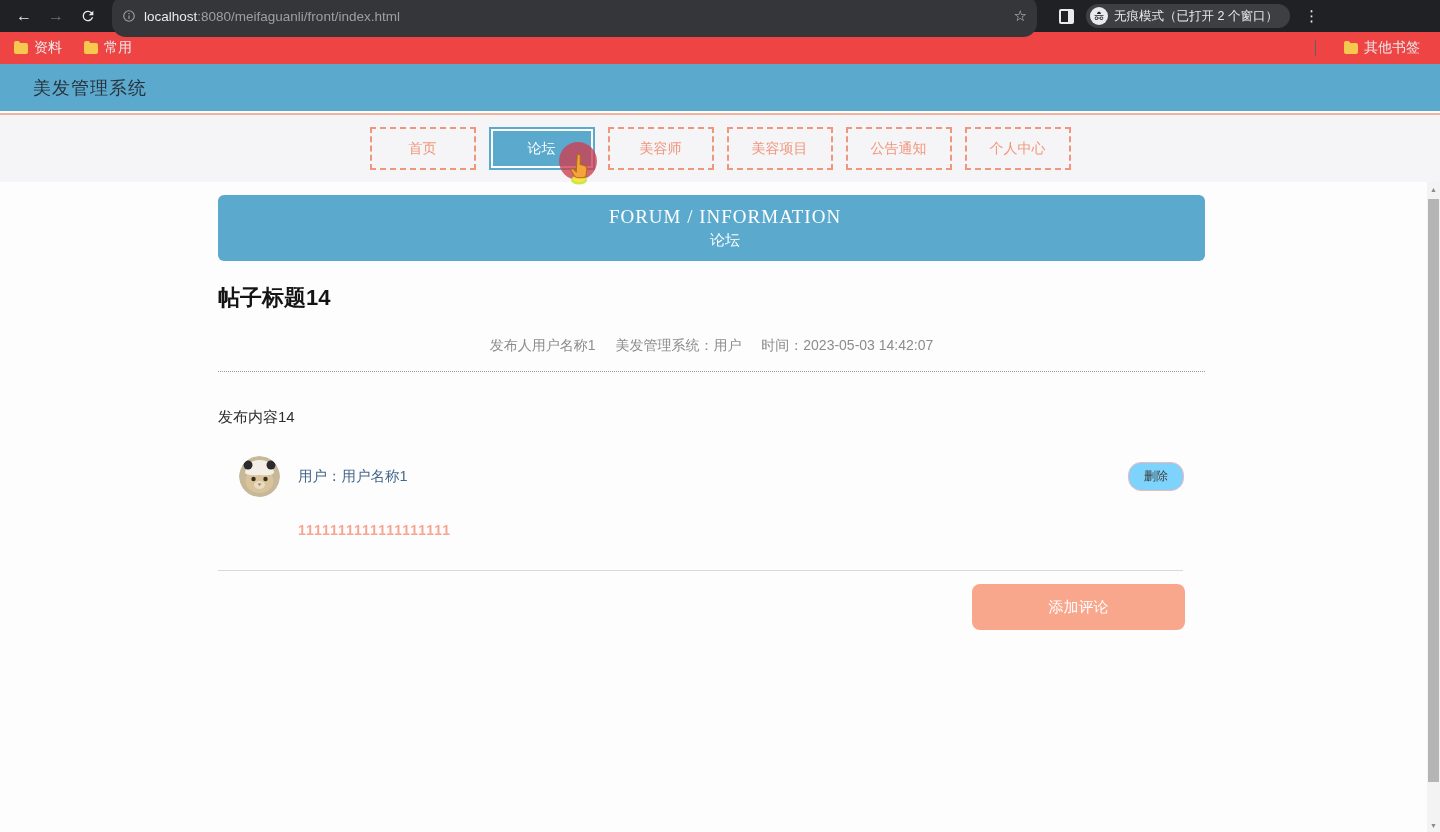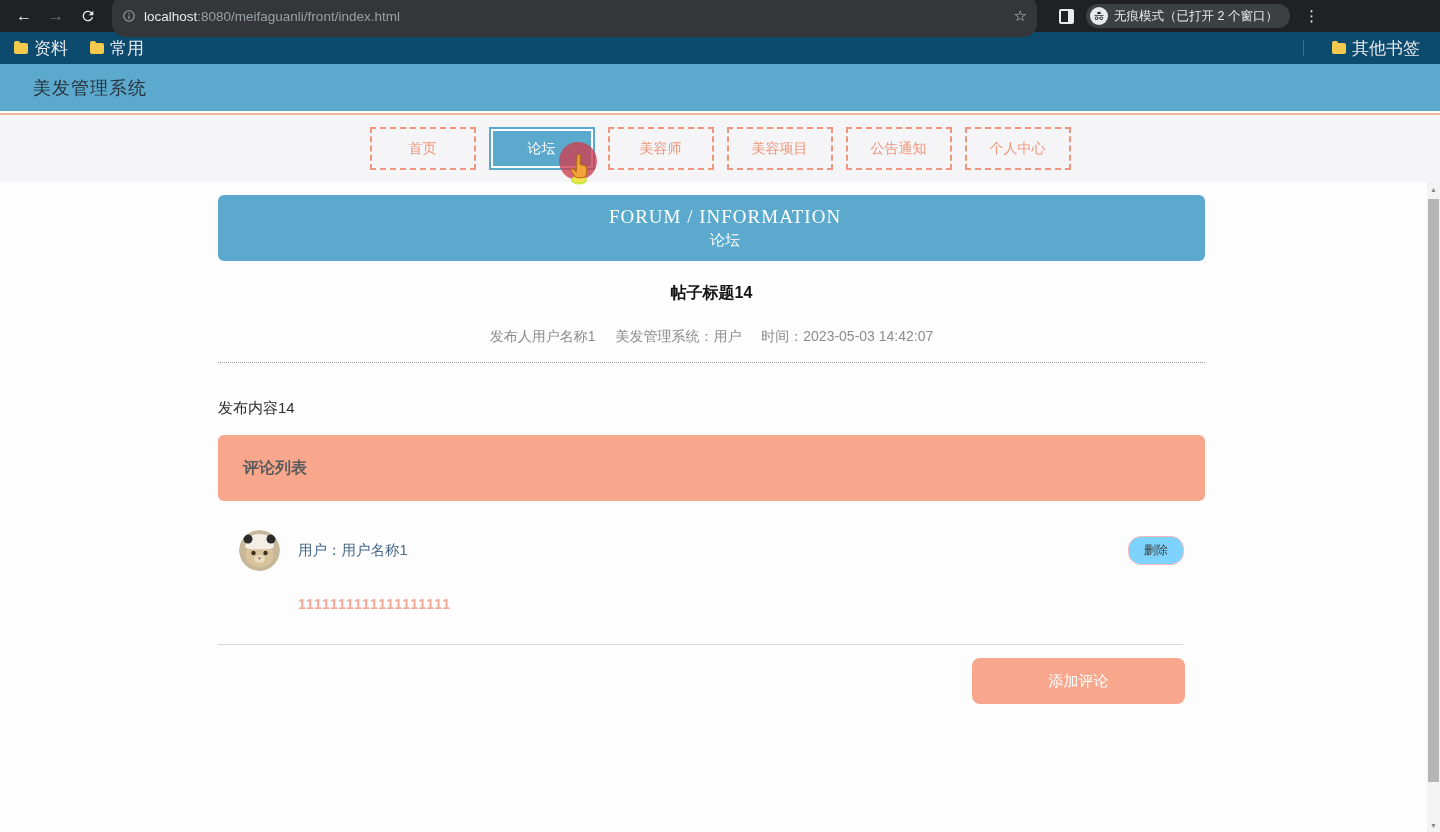--- a/index.html
+++ b/index.html
@@ -18,22 +18,22 @@
   .omni-url .host { color:#e8eaed; }
   .star { color:#c7cacd; font-size:15px; margin-left:8px; flex:none;}
   .sidepanel { width:15px; height:15px; border:2px solid #e8eaed; border-right-width:6px;
                border-radius:2px; margin:0 12px; flex:none;}
   .incog { height:24px; background:#3c4043; border-radius:12px; display:flex; align-items:center;
            padding:0 12px 0 4px; color:#e8eaed; font-size:12.5px; flex:none; }
   .incog-ico { width:18px; height:18px; background:#e8eaed; border-radius:50%; margin-right:6px;
                display:flex; align-items:center; justify-content:center; }
   .dots { color:#e8eaed; font-size:15px; margin:0 6px 0 14px; letter-spacing:0; flex:none;}
 
-  .bookmarks { height:32px; background:#0c4a6e; display:flex; align-items:center; padding:0 14px;
-               color:#e8eaed; font-size:17px; }
+  .bookmarks { height:32px; background:#ef4444; display:flex; align-items:center; padding:0 14px;
+               color:#e8eaed; font-size:14px; }
   .bm-item { display:flex; align-items:center; margin-right:22px; }
   .folder { width:14px; height:11px; background:#f5c94e; border-radius:2px; position:relative; margin-right:6px; }
   .folder::before { content:""; position:absolute; top:-2px; left:0; width:6px; height:3px;
                     background:#f5c94e; border-radius:2px 2px 0 0; }
   .bm-right { margin-left:auto; display:flex; align-items:center;gap:14px; }
   .bm-divider { width:1px; height:16px; background:#5f6368; margin-right:14px; }
 
   
   .site-header { height:47px; background:#5baace; display:flex; align-items:center; padding-left:33px; }
   .site-title { font-size:18px; color:#29323c; letter-spacing:1px; }
@@ -48,21 +48,21 @@
 
   
   .main { position:relative; height:650px; background:#fdfdfd; overflow:hidden; }
   .content { width:987px; margin-left:218px; }
 
   .banner { margin-top:13px; height:66px; background:#5baace; border-radius:6px; color:#fff;
             display:flex; flex-direction:column; align-items:center; justify-content:center;padding-left:27px; }
   .banner-en { font-family:"Liberation Serif", serif; font-size:19px; letter-spacing:1px; }
   .banner-zh { font-size:15px; margin-top:3px; }
 
-  .post-title { margin-top:22px; text-align:center; font-size:16px; font-weight:bold; color:#141414; }
+  .post-title { margin-top:22px; font-size:22px; font-weight:bold; color:#141414; }
   .post-meta { margin-top:24px; text-align:center; font-size:14px; color:#8c8c8c; }
   .post-meta span { margin:0 8px; }
   .dotted-divider { margin-top:16px; border-top:1px dotted #9a9a9a; }
   .post-content { margin-top:36px; font-size:15px; color:#2e2e2e; }
 
   .comments-header { margin-top:17px; height:66px; background:#f9a78c; border-radius:6px;
                      display:flex; align-items:center; padding-left:25px;
                      font-size:16px; font-weight:bold; color:#5c5c5c; }
 
   .comment-row { margin-top:29px; display:flex; align-items:center; }
@@ -190,23 +190,20 @@
       <div class="post-meta">
         <span>发布人用户名称1</span>
         <span>美发管理系统：用户</span>
         <span>时间：2023-05-03 14:42:07</span>
       </div>
 
       <div class="dotted-divider"></div>
 
       <div class="post-content">发布内容14</div>
 
-      <div class="comments-header">
-        <span>评论列表</span>
-      </div>
 
       <div class="comment-row">
         <div class="avatar">
           <svg width="41" height="41" viewBox="0 0 41 41">
             <circle cx="20.5" cy="20.5" r="20.5" fill="#c8b89a"></circle>
             <ellipse cx="20.5" cy="25" rx="14" ry="12" fill="#d9c39a"></ellipse>
             <path d="M6 16 Q8 4 20.5 4 Q33 4 35 16 Q35 20 20.5 19 Q6 20 6 16z" fill="#f3efe6"></path>
             <circle cx="9" cy="9" r="4.5" fill="#2b2b2b"></circle>
             <circle cx="32" cy="9" r="4.5" fill="#2b2b2b"></circle>
             <circle cx="14.5" cy="23" r="2.2" fill="#3a2e20"></circle>

